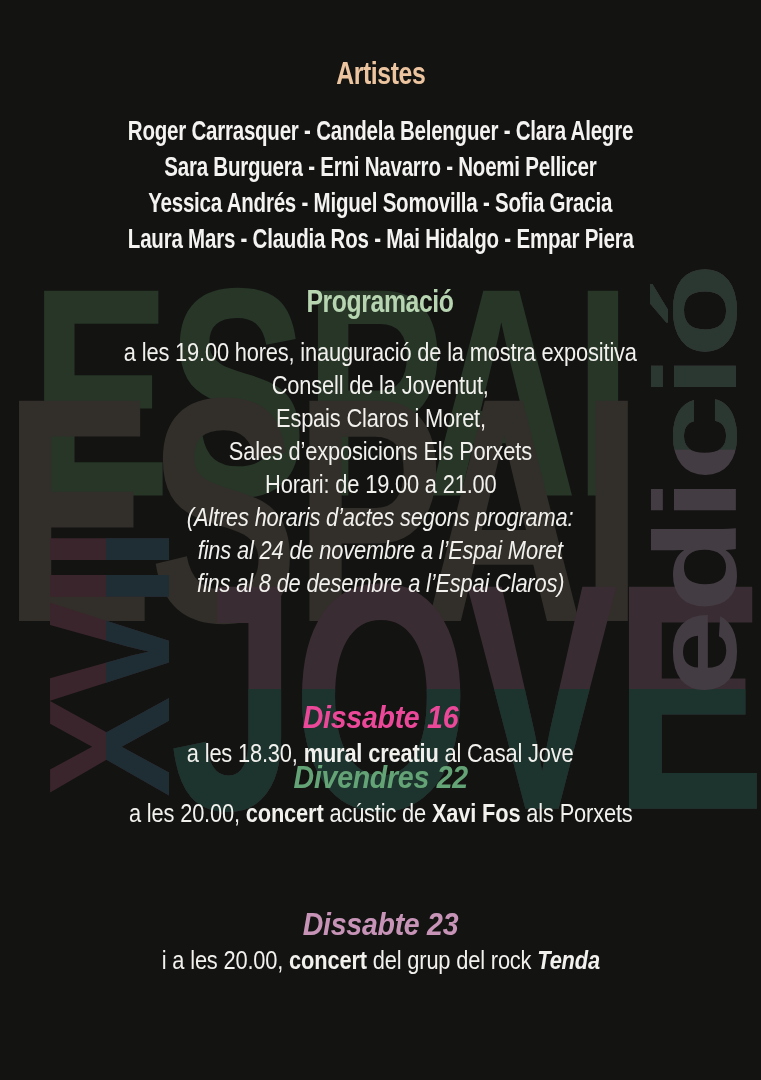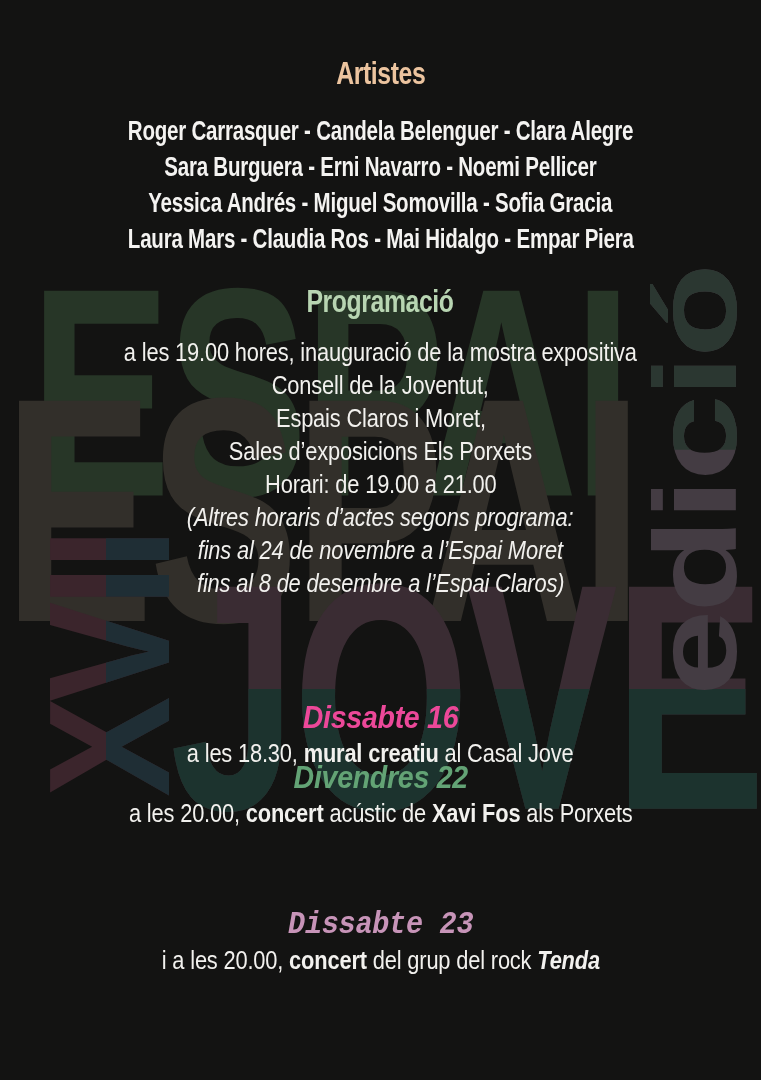--- a/index.html
+++ b/index.html
@@ -113,19 +113,19 @@
         </div>
         <div class="event event-1">
           <div class="event-heading" style="color: #ec4899;"><span class="scale">Dissabte 16</span></div>
           <div class="event-line"><span class="scale"><span class="">a les 18.30, </span><span class="seg-b ">mural creatiu</span><span class=""> al Casal Jove</span></span></div>
         </div>
         <div class="event event-2">
           <div class="event-heading" style="color: rgb(99, 163, 117);"><span class="scale">Divendres 22</span></div>
           <div class="event-line"><span class="scale"><span class="">a les 20.00, </span><span class="seg-b ">concert</span><span class=""> acústic de </span><span class="seg-b ">Xavi Fos</span><span class=""> als Porxets</span></span></div>
         </div>
         <div class="event event-3">
-          <div class="event-heading" style="color: rgb(199, 148, 184); font-family: Liberation Mono, monospace;"><span class="scale">Dissabte 23</span></div>
+          <div class="event-heading" style="color: rgb(199, 148, 184);"><span class="scale">Dissabte 23</span></div>
           <div class="event-line"><span class="scale"><span class="">i a les 20.00, </span><span class="seg-b ">concert</span><span class=""> del grup del rock </span><span class="seg-b seg-i">Tenda</span></span></div>
         </div>
       </div>
   </div>
 
 </div>
 
 </body></html>

